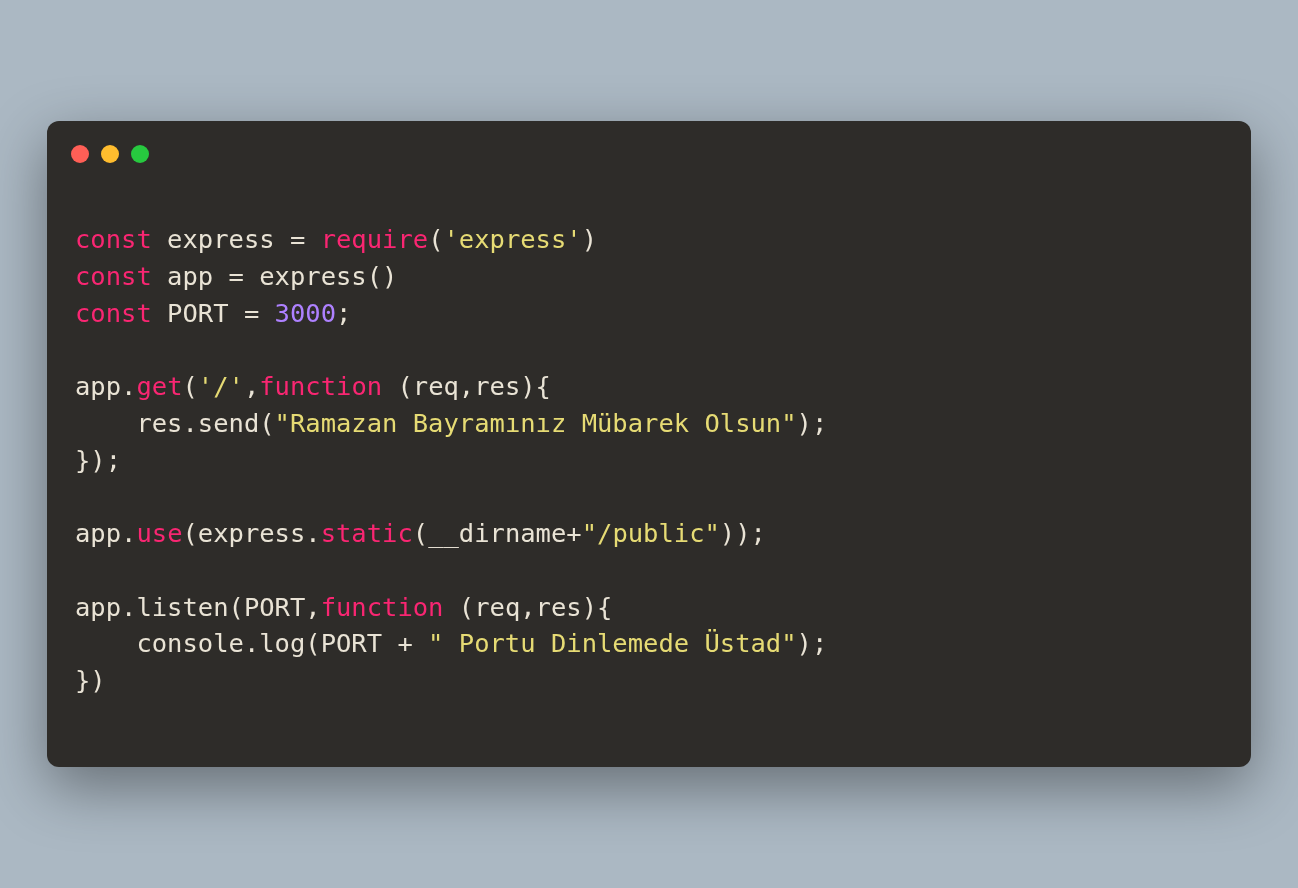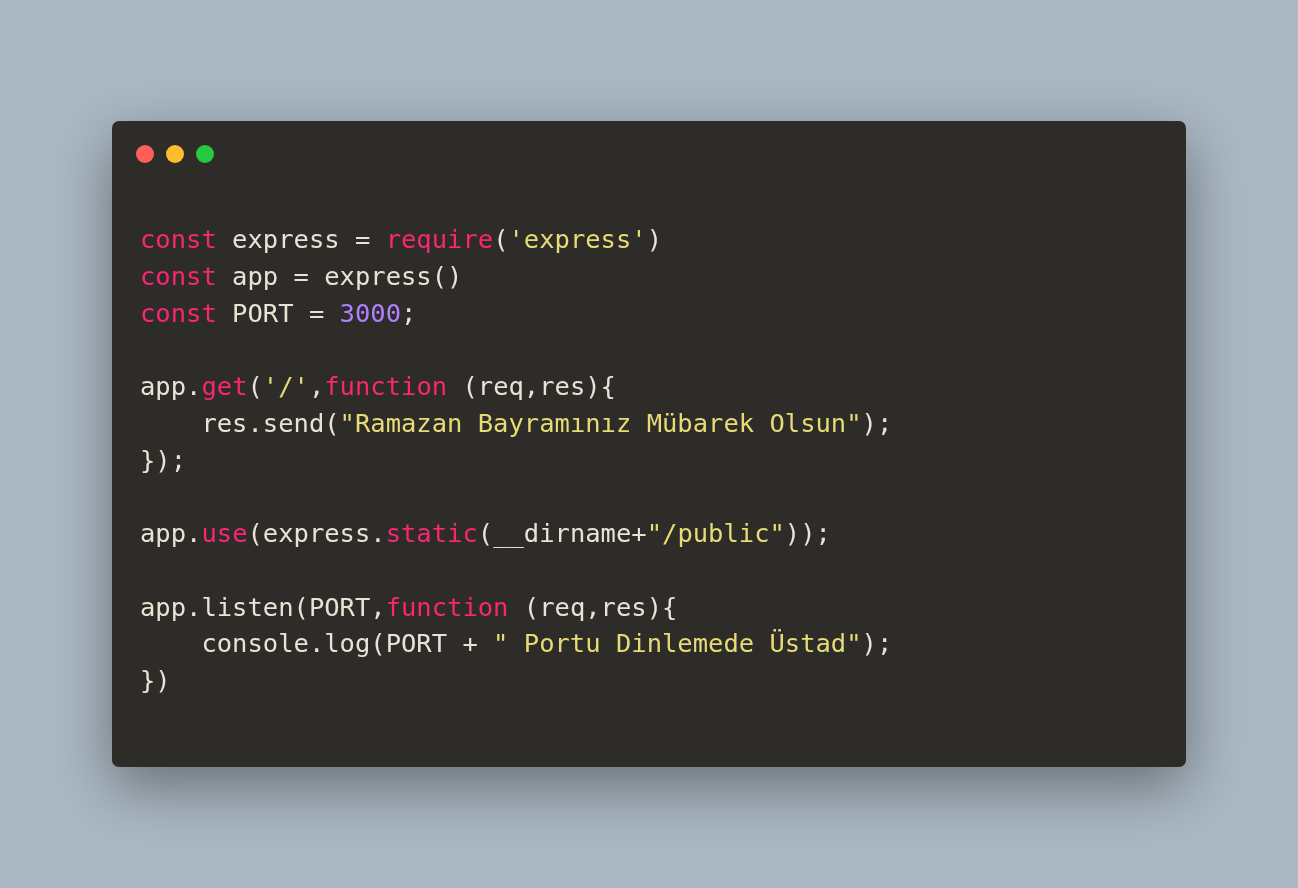--- a/index.html
+++ b/index.html
@@ -11,22 +11,22 @@
       background: #abb8c3;
       width: 1298px;
       height: 888px;
       display: flex;
       align-items: center;
       justify-content: center;
       font-family: 'SF Mono', 'Monaco', 'Menlo', 'Consolas', 'DejaVu Sans Mono', monospace;
     }
     .window {
       background: #2e2c29;
-      border-radius: 7px;
-      width: 1074px;
+      border-radius: 12px;
+      width: 1204px;
       box-shadow: 0 20px 60px rgba(0,0,0,0.4);
       padding-bottom: 68px;
     }
     .titlebar {
       display: flex;
       gap: 12px;
       padding: 24px 24px 0 24px;
     }
     .dot {
       width: 18px;

